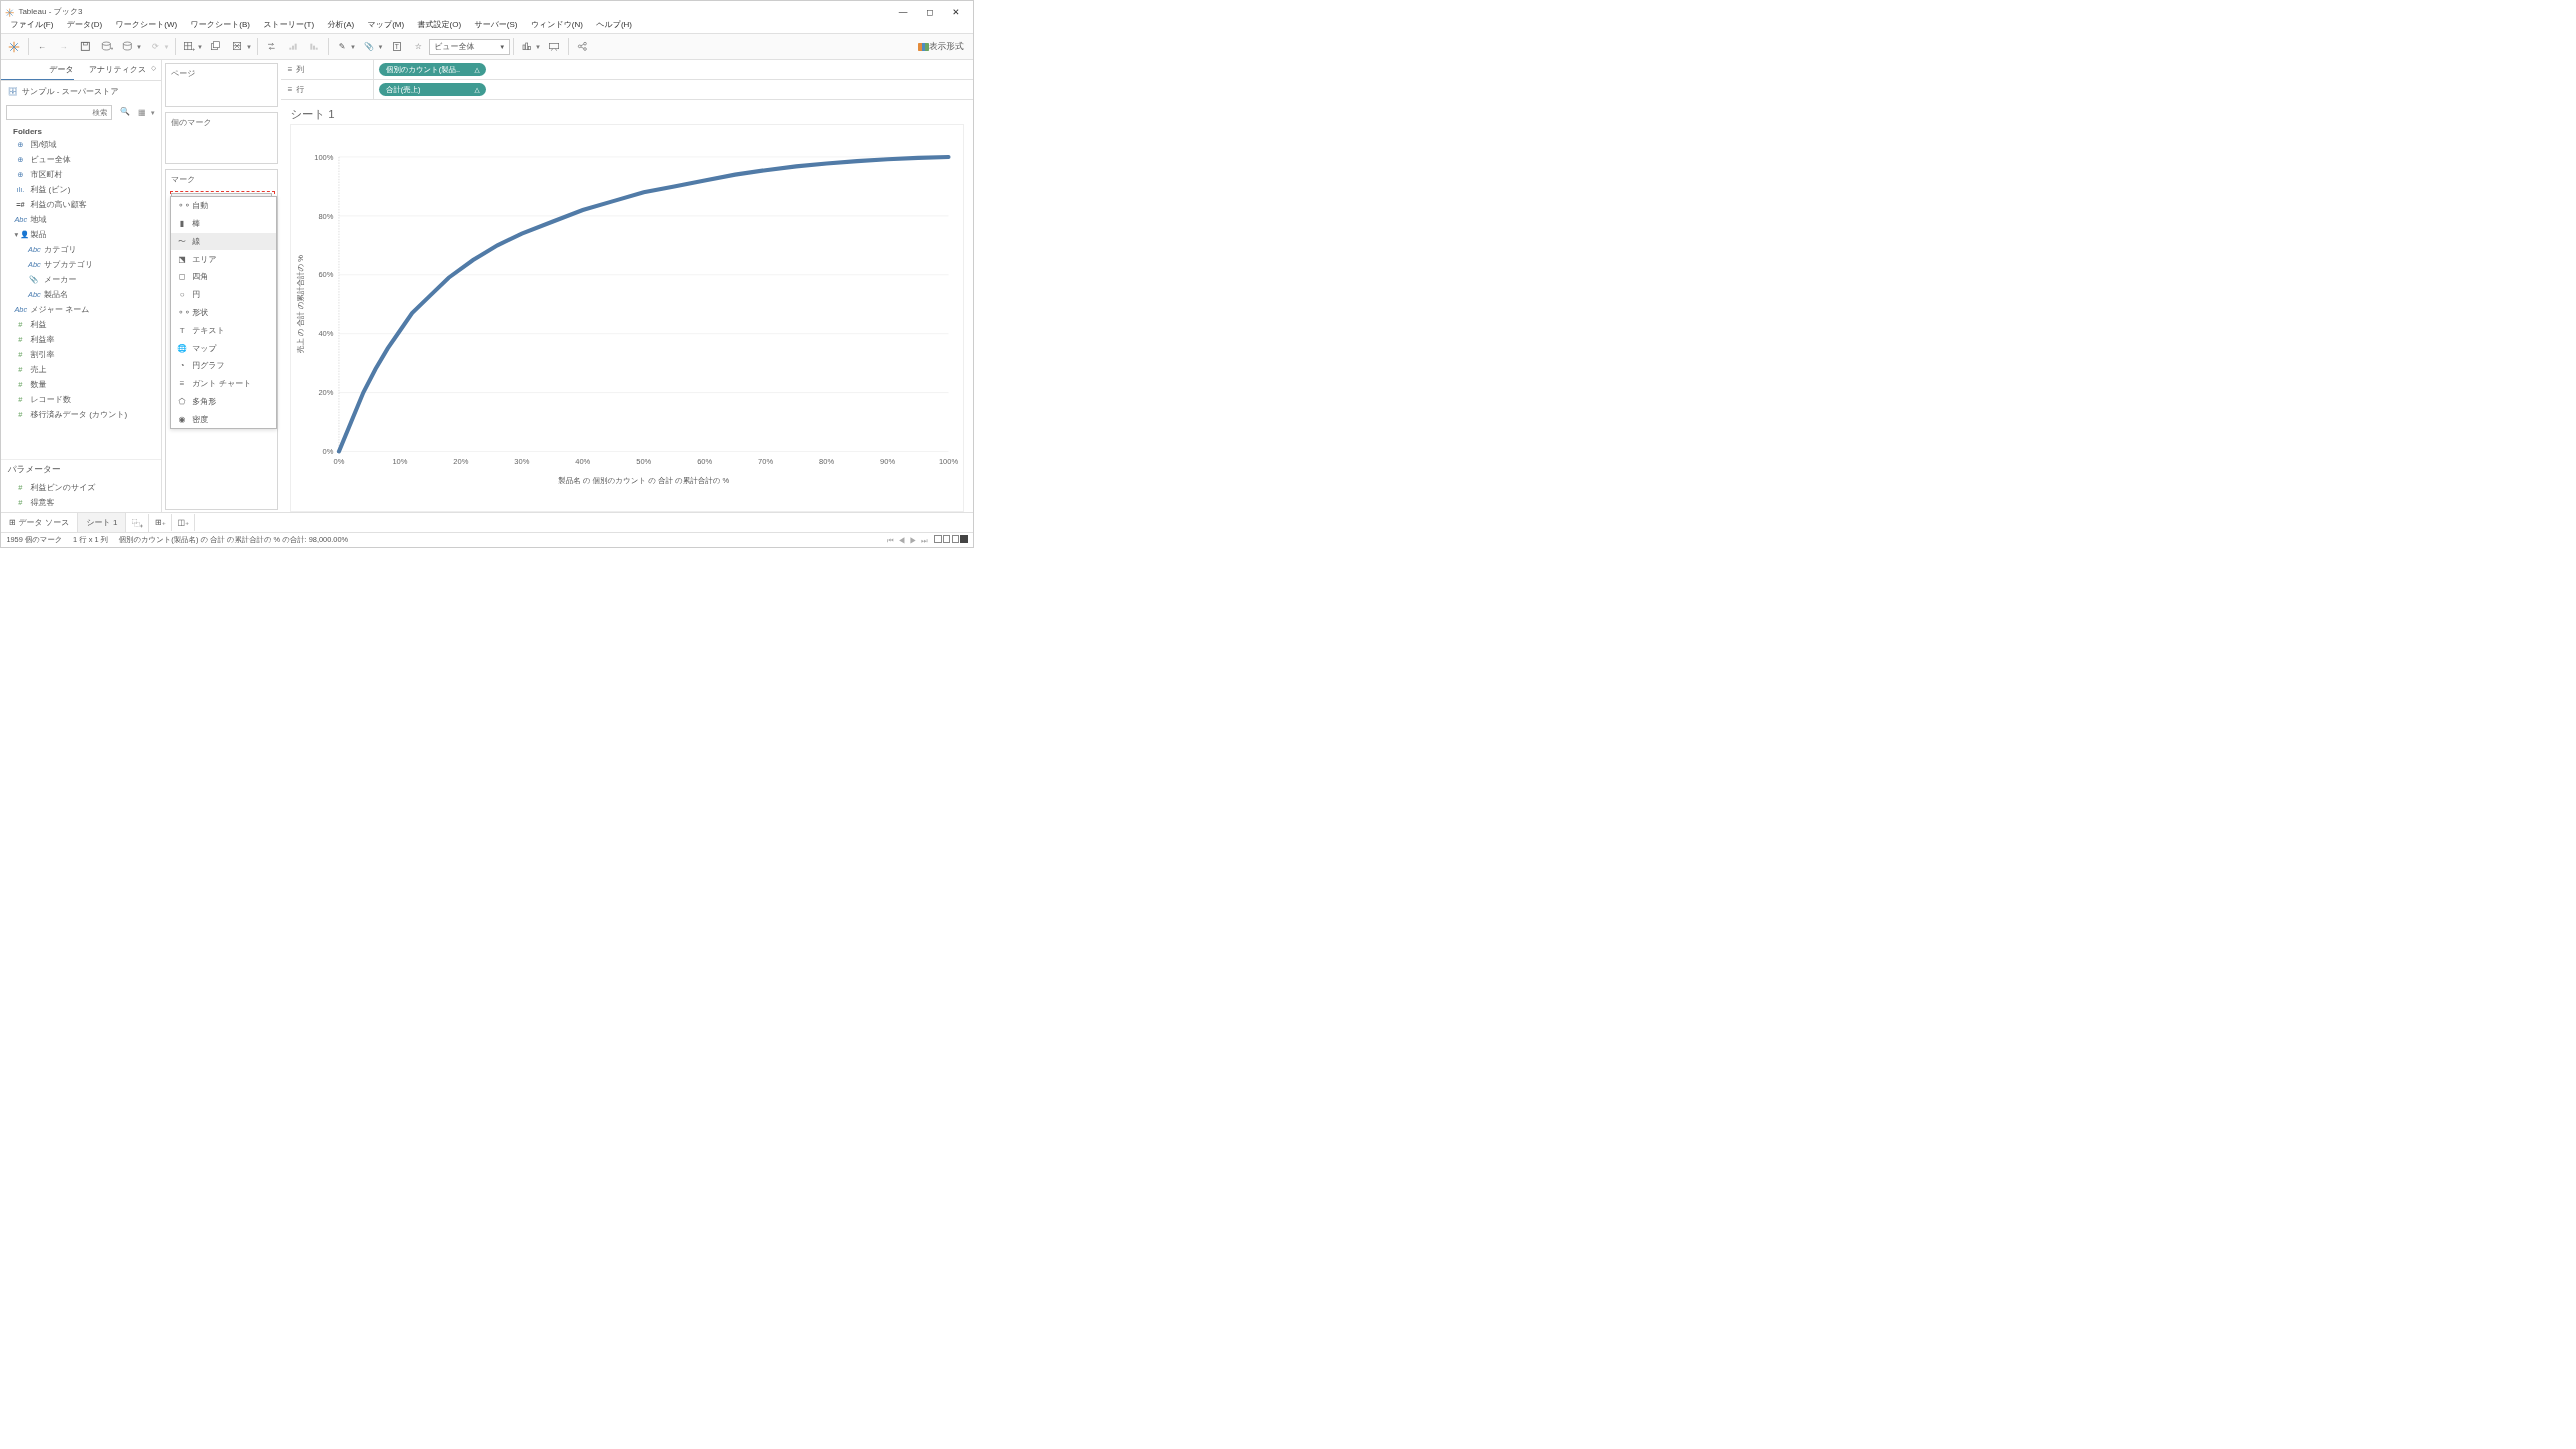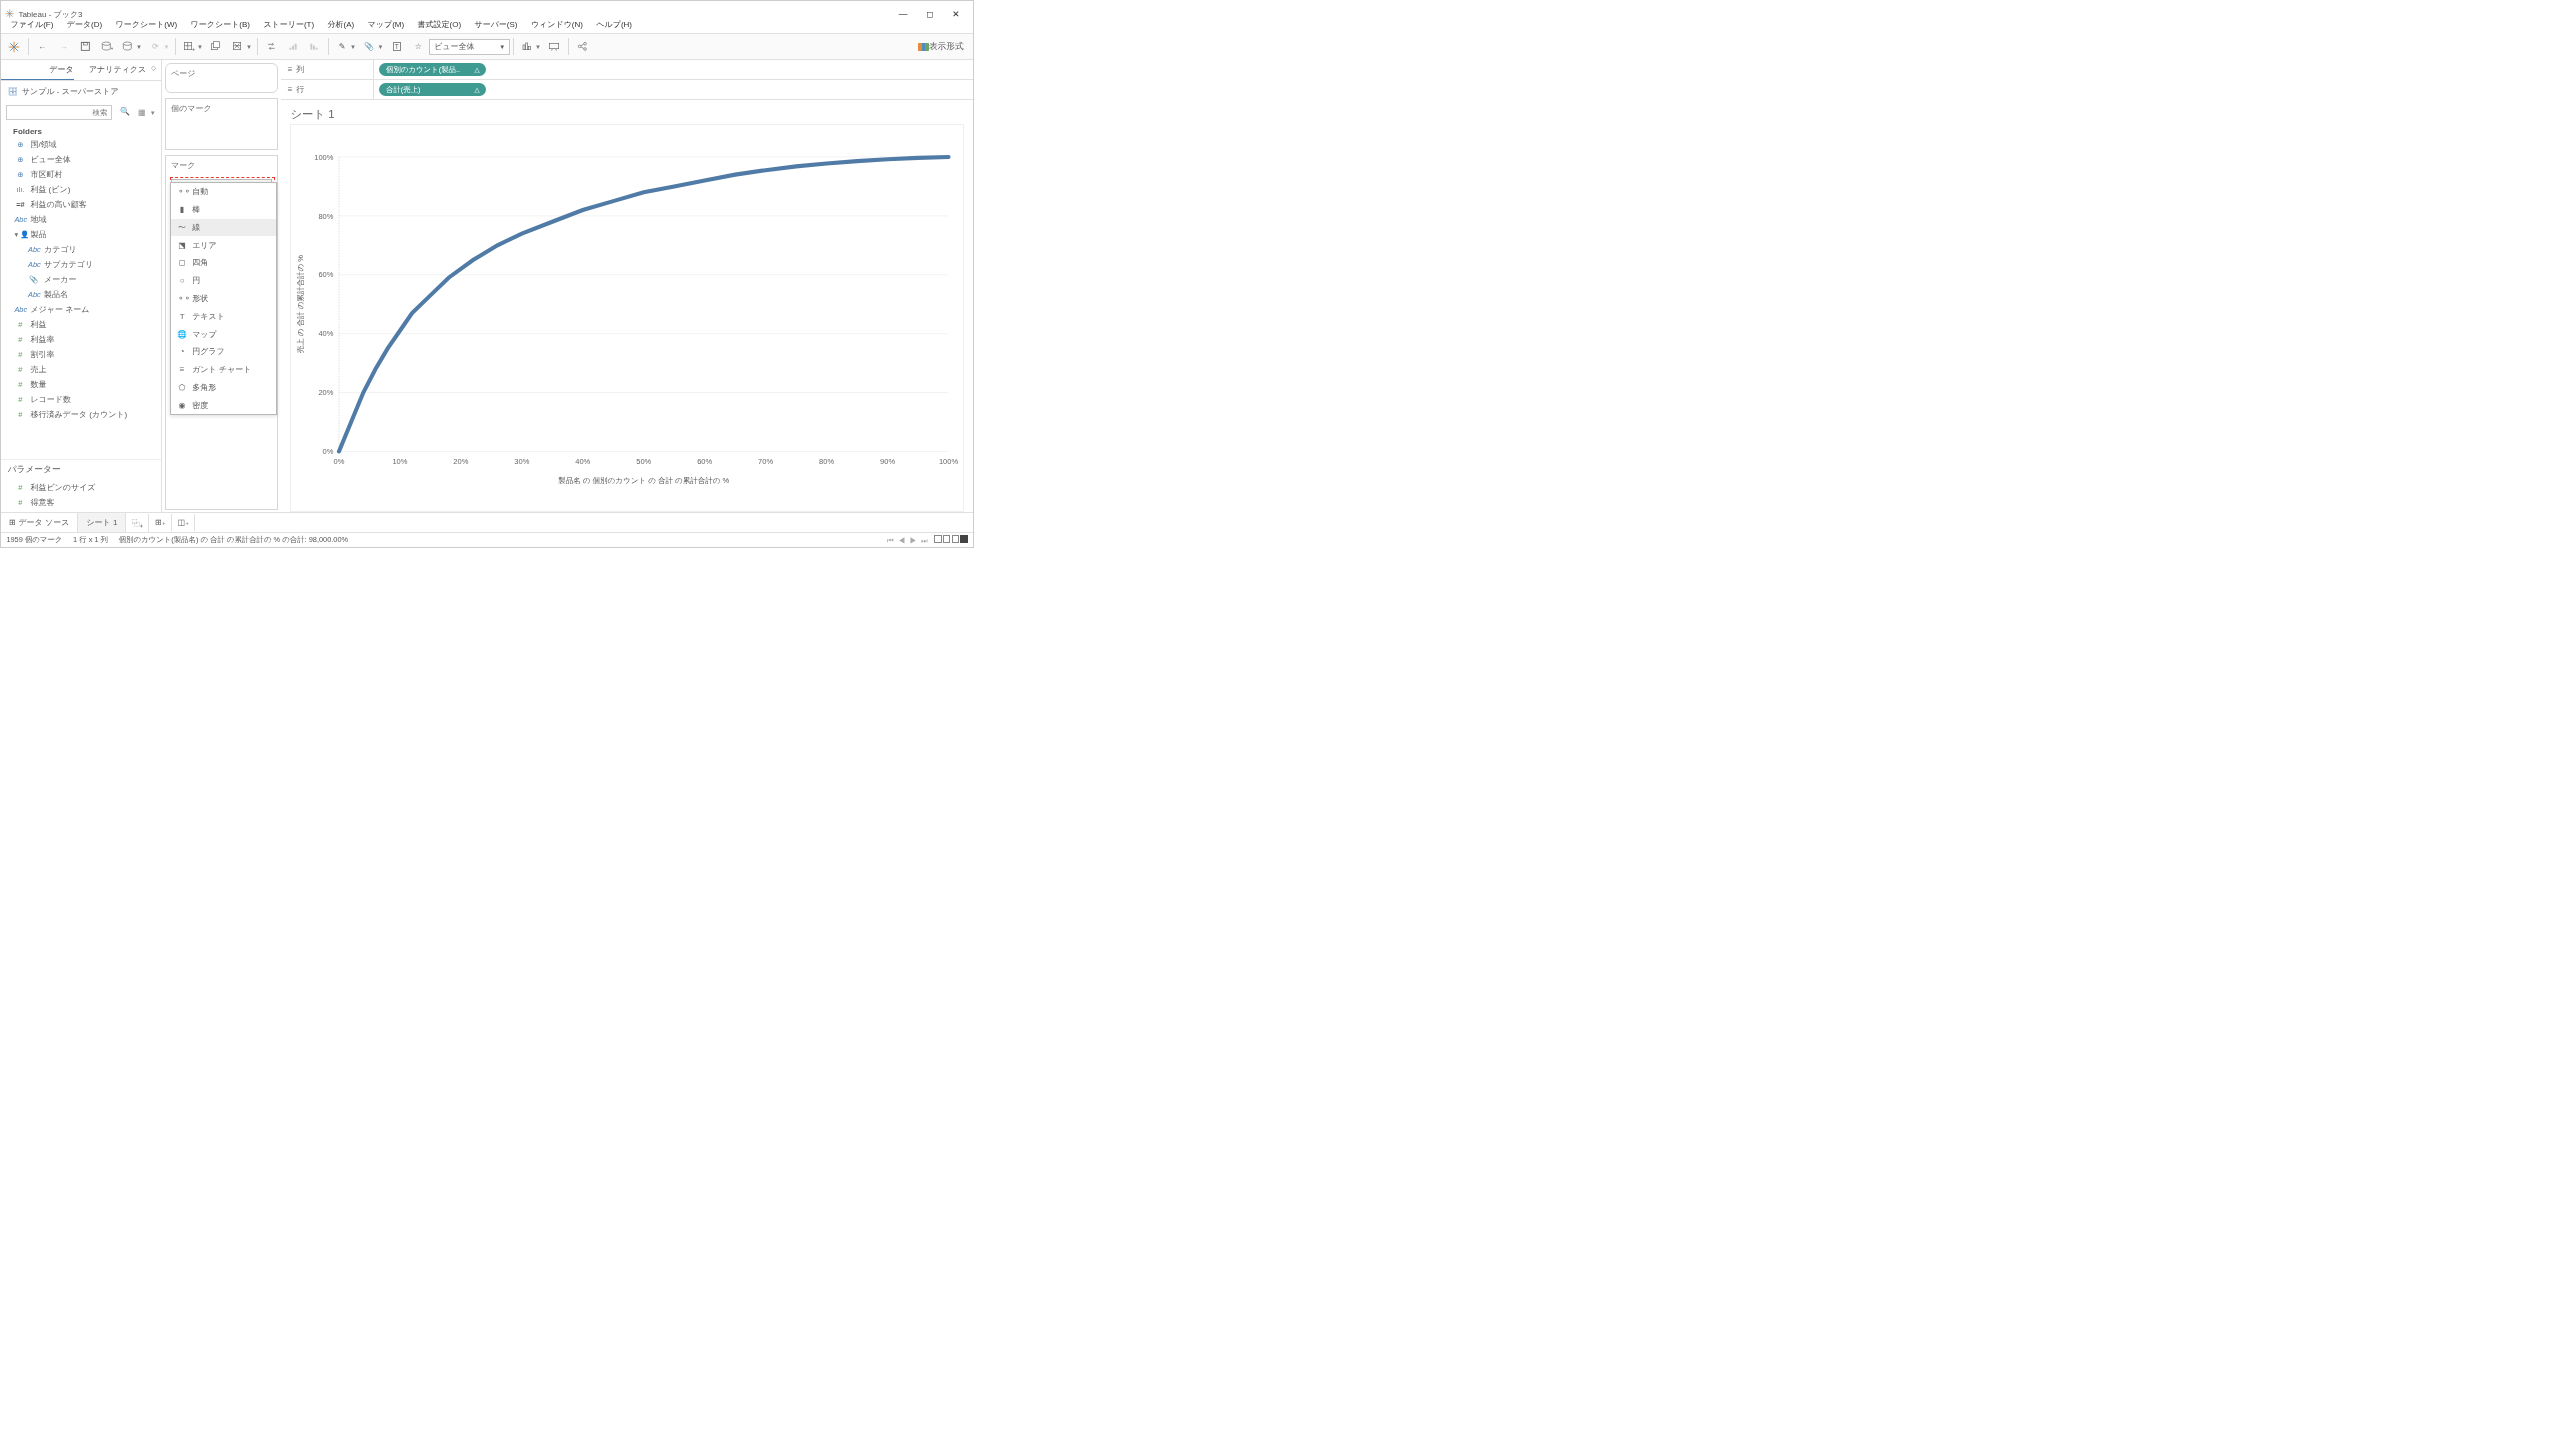--- a/index.html
+++ b/index.html
@@ -1,19 +1,19 @@
 <!DOCTYPE html>
 <html style="font-size:10.7px"><head>
 <meta charset="utf-8">
 <style>
 * { box-sizing: border-box; margin: 0; padding: 0; font-family: "Meiryo", "Segoe UI", sans-serif; }
 body { font-size: 8px; color: #5a5a5a; background: #fff; overflow: hidden; }
 .app { width: 974px; height: 548px; display: flex; flex-direction: column; border: 0.7px solid #ccc; }
 
-.titlebar { display: flex; align-items: flex-start; height: 16px; padding: 8px 4px; }
+.titlebar { display: flex; align-items: flex-end; height: 16px; padding: 0 4px; }
 .titlebar .logo { width: 9.4px; height: 9.4px; margin-right: 4px; }
 .titlebar .title { flex: 1; font-size: 8px; color: #555; }
 .titlebar .winbtn { padding: 0 9.4px; font-size: 8.7px; color: #333; cursor: default; }
 
 .menubar { display: flex; height: 16px; padding: 0 2.7px; }
 .menubar .mitem { padding: 2px 6.7px; font-size: 8px; color: #333; }
 
 .toolbar { display: flex; align-items: center; height: 27px; border-top: 0.7px solid #e0e0e0; border-bottom: 0.7px solid #e0e0e0; padding: 0 2.7px; background: #fafafa; }
 .toolbar .tbtn { width: 21.5px; height: 21.5px; display: flex; align-items: center; justify-content: center; color: #616161; }
 .toolbar .sep { width: 0.7px; height: 17.4px; background: #d8d8d8; margin: 0 2.7px; }
@@ -41,21 +41,21 @@
 .fitem { display: flex; align-items: center; padding: 2px 5.4px 2px 13.4px; gap: 4px; white-space: nowrap; font-size: 8px;}
 .fitem.sub { padding-left: 27px; }
 .fitem .ficon { width: 12px; text-align: center; font-size: 7.4px; }
 .globe { color:#4b7db1; } .abc{color:#4b7db1; font-size:6.7px; font-style:italic;} .hash{color:#6aa564;} .bar{color:#4b7db1;} .clip{color:#777;} .calc{font-weight:bold; color:#555;}
 
 .param-head{ font-size:8.7px; padding:4px 6.7px; border-top:0.7px solid #eee; color:#555;}
 
 .midpanel { width: 119px; display: flex; flex-direction: column; gap: 5.4px; padding: 2.7px; }
 .card { border: 0.7px solid #d6d6d6; background: #fff; }
 .card-title { font-size: 8px; color: #666; padding: 4px 5.4px; }
-.card.pages { height: 30px; border-radius: 6px; }
+.card.pages { height: 44px; }
 .card.filters { height: 52px; }
 .card.marks { flex: 1; position: relative; }
 .mark-sel { margin: 4px 5.4px 2.7px 5.4px; border: 0.7px solid #bcbcbc; background: #f7f7f7; height: 16px; display: flex; align-items: center; padding: 0 4px; gap: 4px; font-size: 8px; position: relative;}
 .mark-sel .dd { margin-left: auto; font-size: 6px; color: #555; }
 .red-dash{ position:absolute; border:1.3px dashed #e63a2f; pointer-events:none;}
 .red-dash.top{ left:4px; right:2.7px; top:21px; height:20px;}
 .red-dash.mid{ left:4px; right:2.7px; top:57px; height:20px;}
 
 .mark-menu{ position:absolute; left:4px; top:25.5px; width:107px; border:0.7px solid #b8b8b8; background:#fff; box-shadow:0 1.3px 4px rgba(0,0,0,.15); z-index:5;}
 .mm-item{ display:flex; align-items:center; gap:5.4px; padding:3.4px 6.7px; font-size:8px;}

